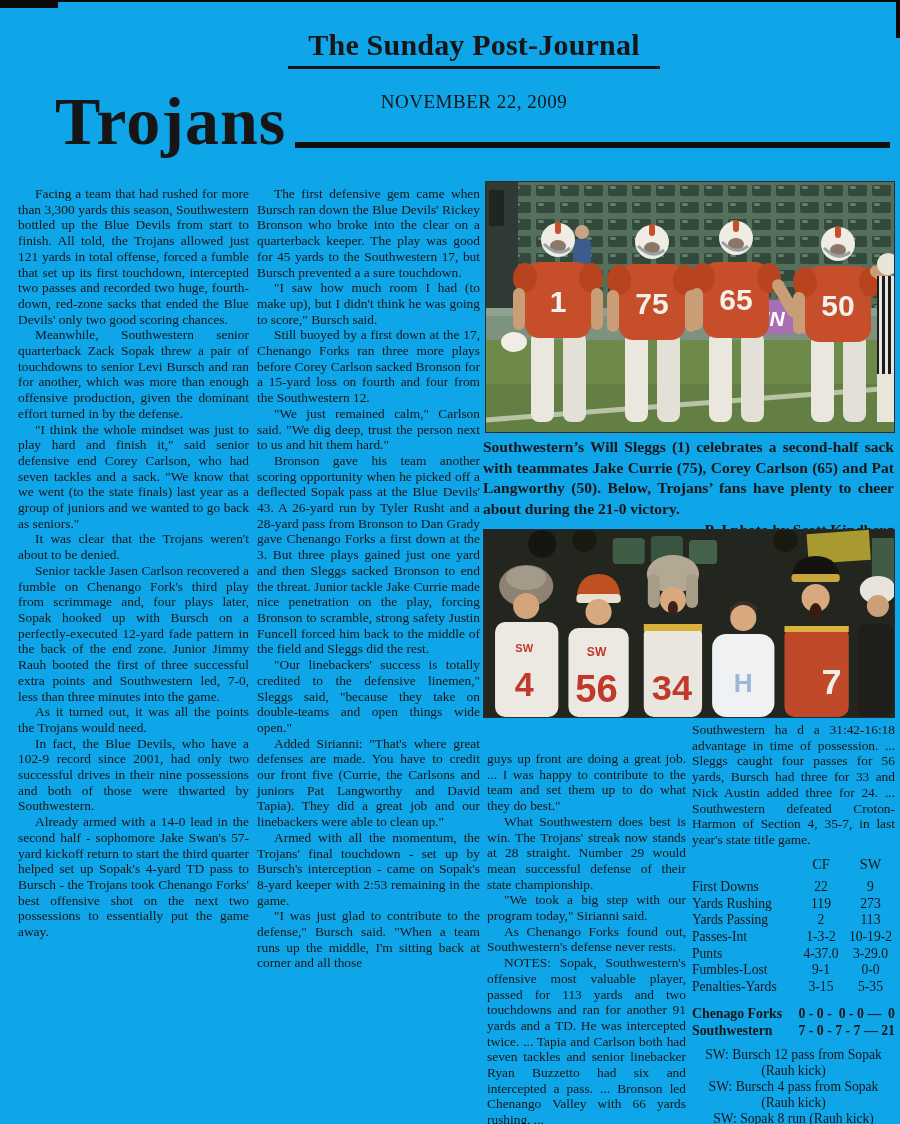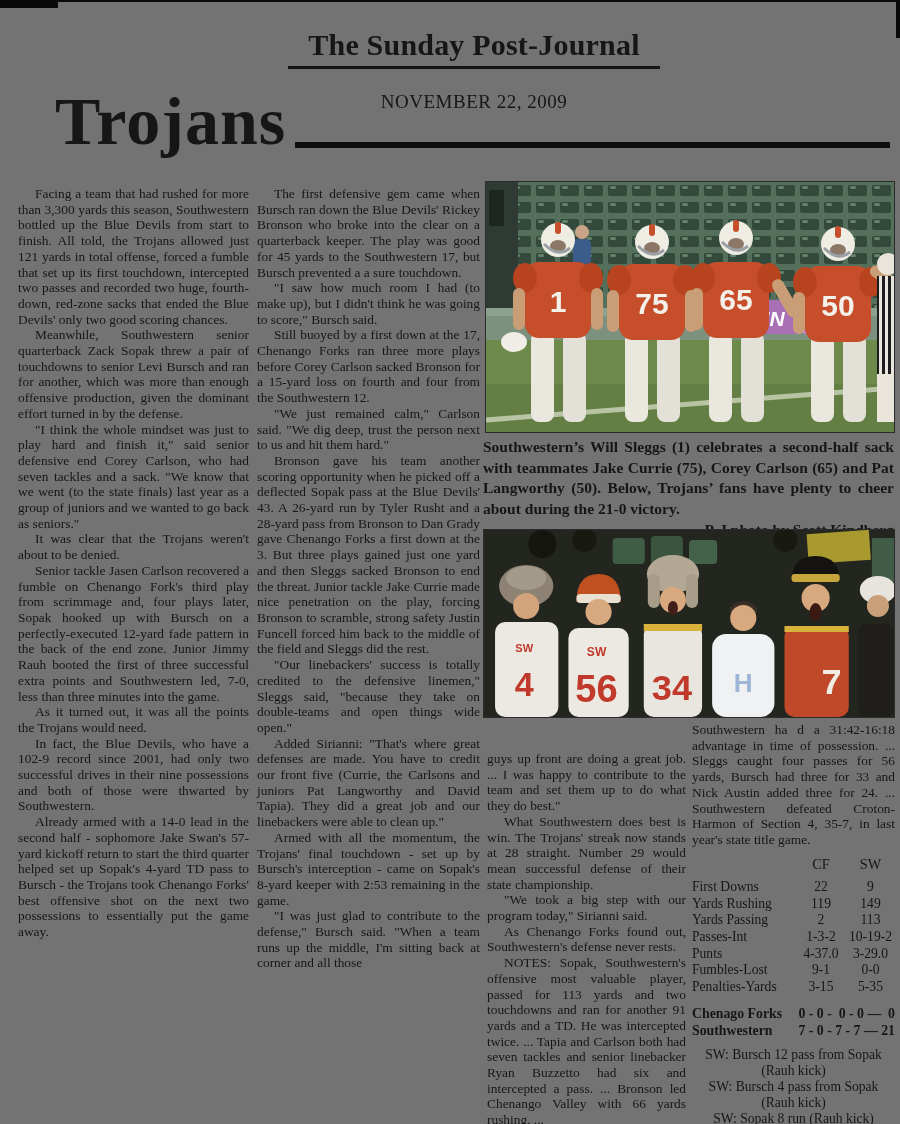--- a/index.html
+++ b/index.html
@@ -1,16 +1,16 @@
 <!DOCTYPE html>
 <html><head>
 <meta charset="utf-8">
 <style>
   html,body{margin:0;padding:0;background:#ffffff;}
-  .page{position:relative;width:900px;height:1124px;background:#737373;overflow:hidden;
+  .page{position:relative;width:900px;height:1124px;background:#0ea5e9;overflow:hidden;
         font-family:"Liberation Serif",serif;color:#161616;}
 
   
   .artifact{position:absolute;background:#0a0a0a;}
   .artifact-top{top:0;left:0;width:900px;height:2px;}
   .artifact-corner{top:0;left:0;width:58px;height:8px;}
   .artifact-right{top:0;right:0;width:4px;height:38px;}
 
   
   .masthead{position:absolute;top:28px;left:288px;width:372px;text-align:center;}
@@ -283,21 +283,21 @@
         <span class="stat-sw">SW</span>
       </div>
       <div class="stats-row">
         <span class="stat-label">First Downs</span>
         <span class="stat-cf">22</span>
         <span class="stat-sw">9</span>
       </div>
       <div class="stats-row">
         <span class="stat-label">Yards Rushing</span>
         <span class="stat-cf">119</span>
-        <span class="stat-sw">149</span>
+        <span class="stat-sw">273</span>
       </div>
       <div class="stats-row">
         <span class="stat-label">Yards Passing</span>
         <span class="stat-cf">2</span>
         <span class="stat-sw">113</span>
       </div>
       <div class="stats-row">
         <span class="stat-label">Passes-Int</span>
         <span class="stat-cf">1-3-2</span>
         <span class="stat-sw">10-19-2</span>

